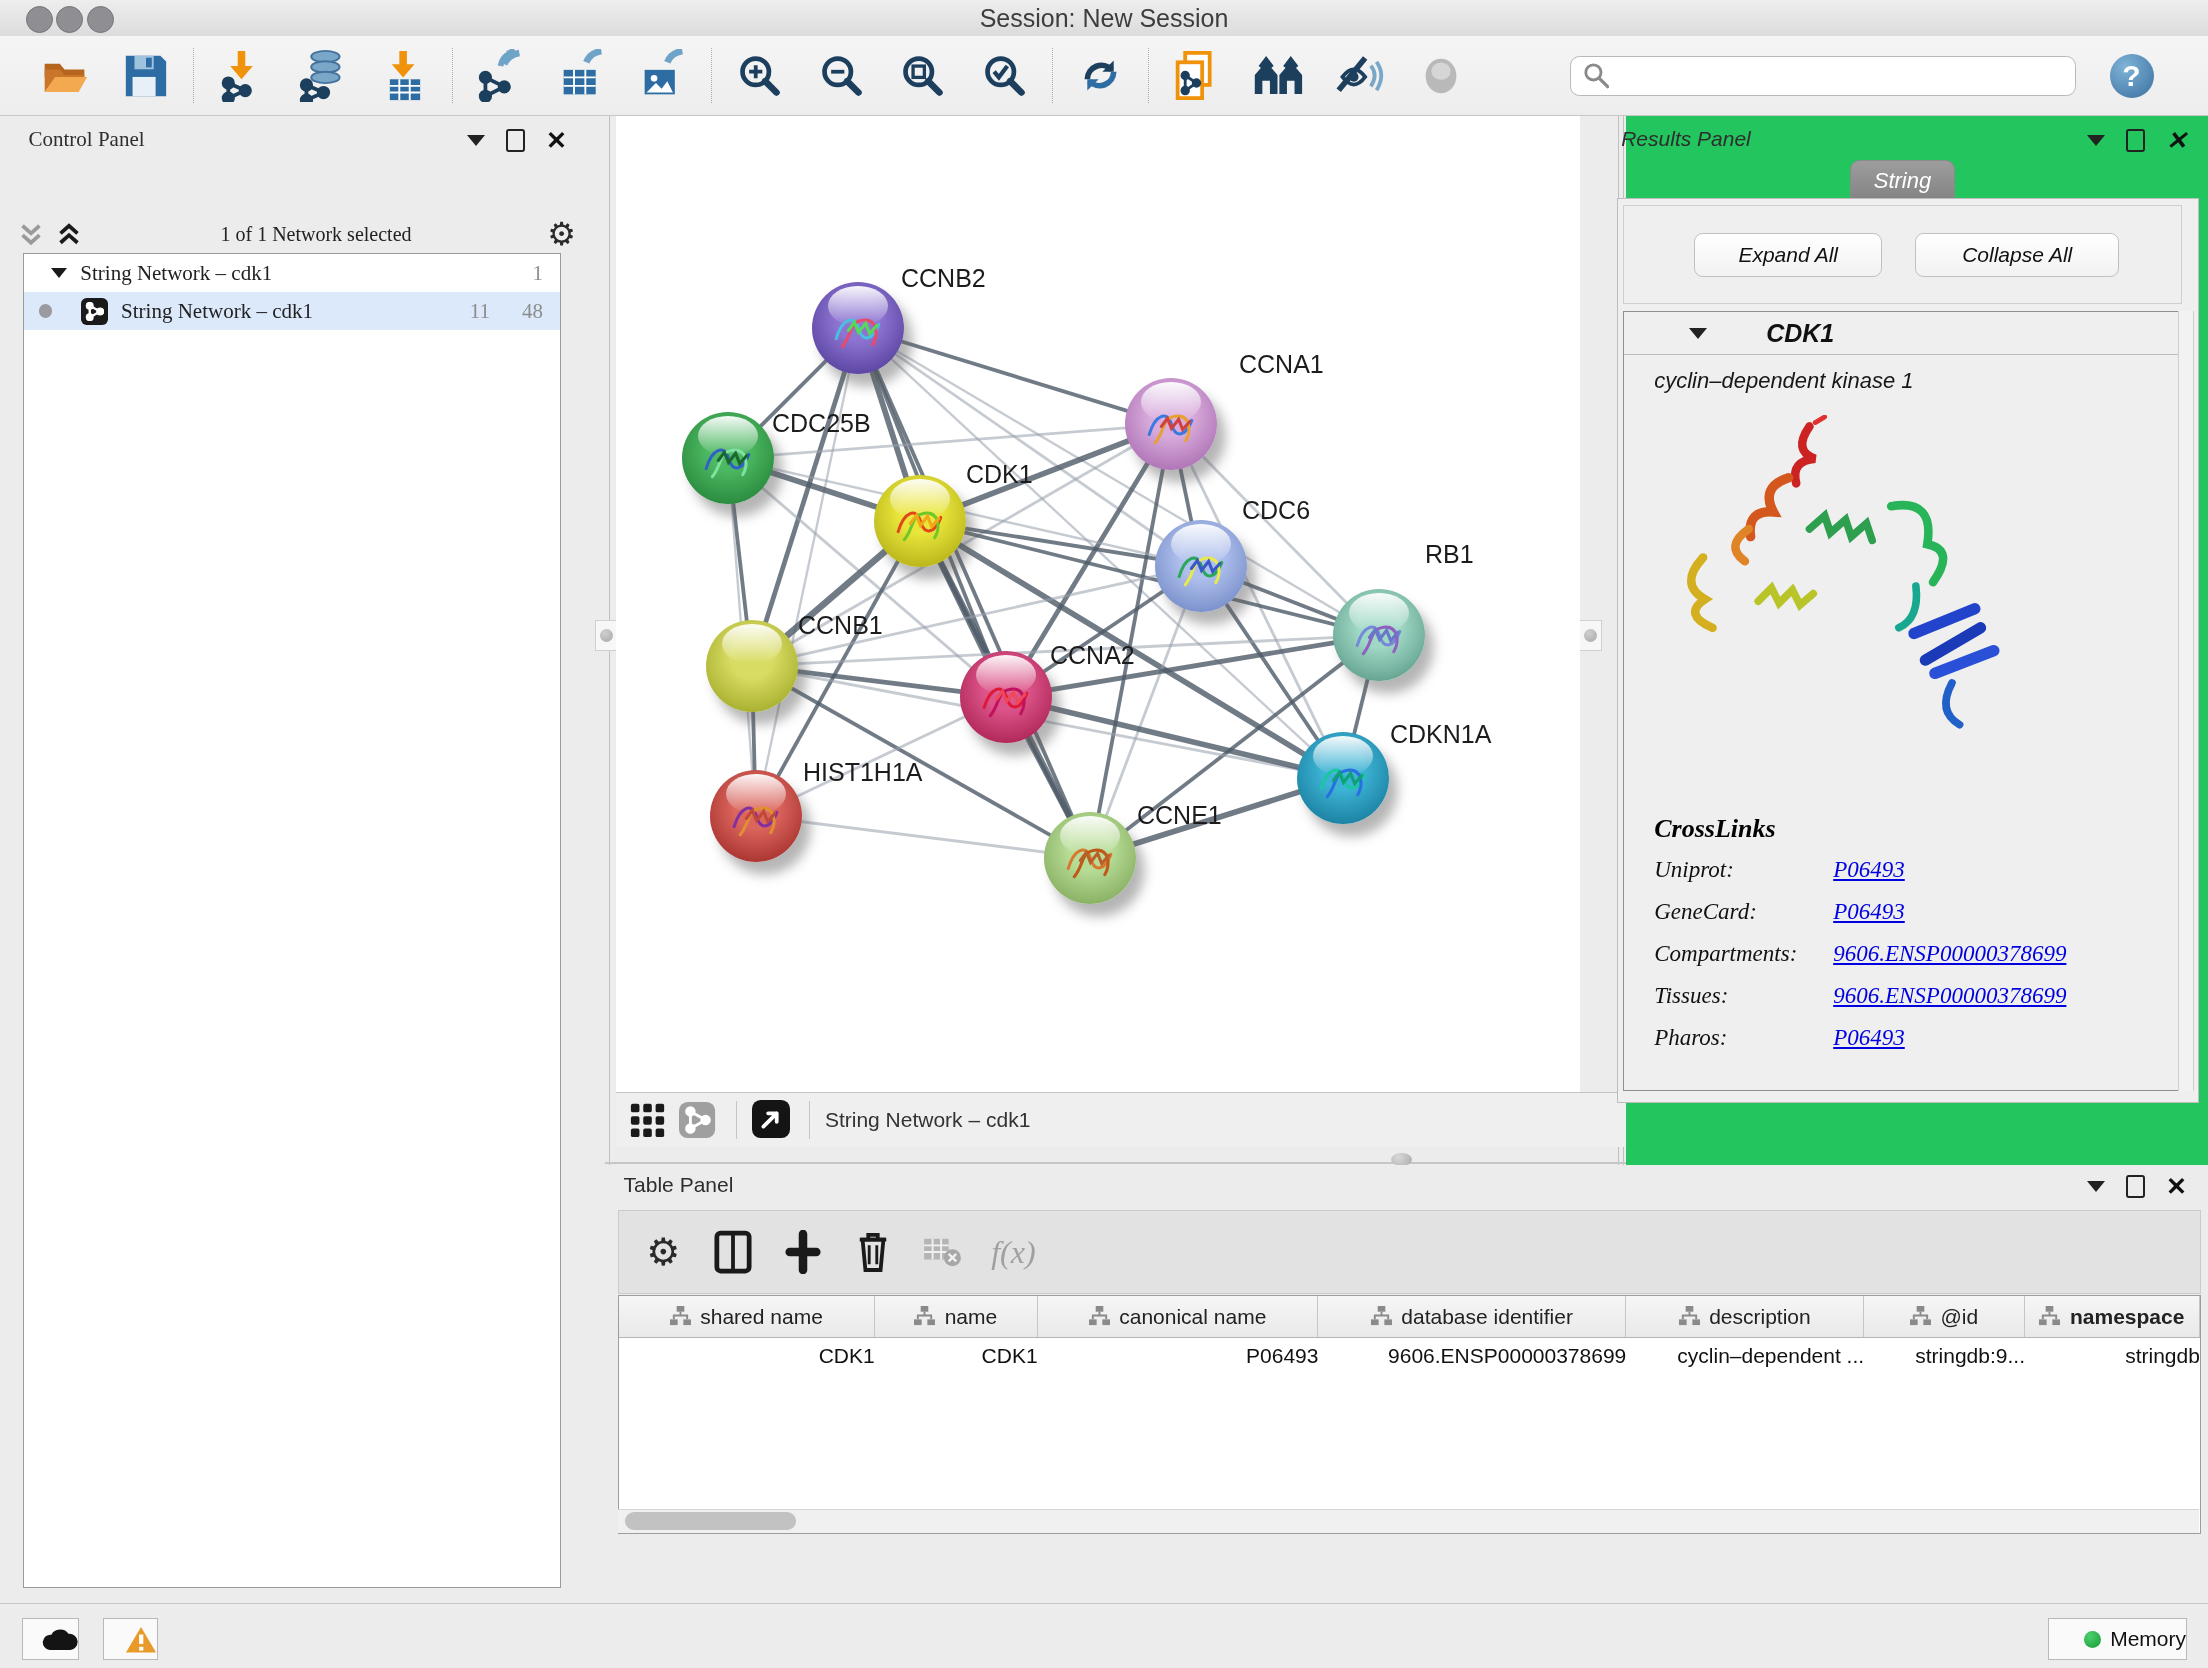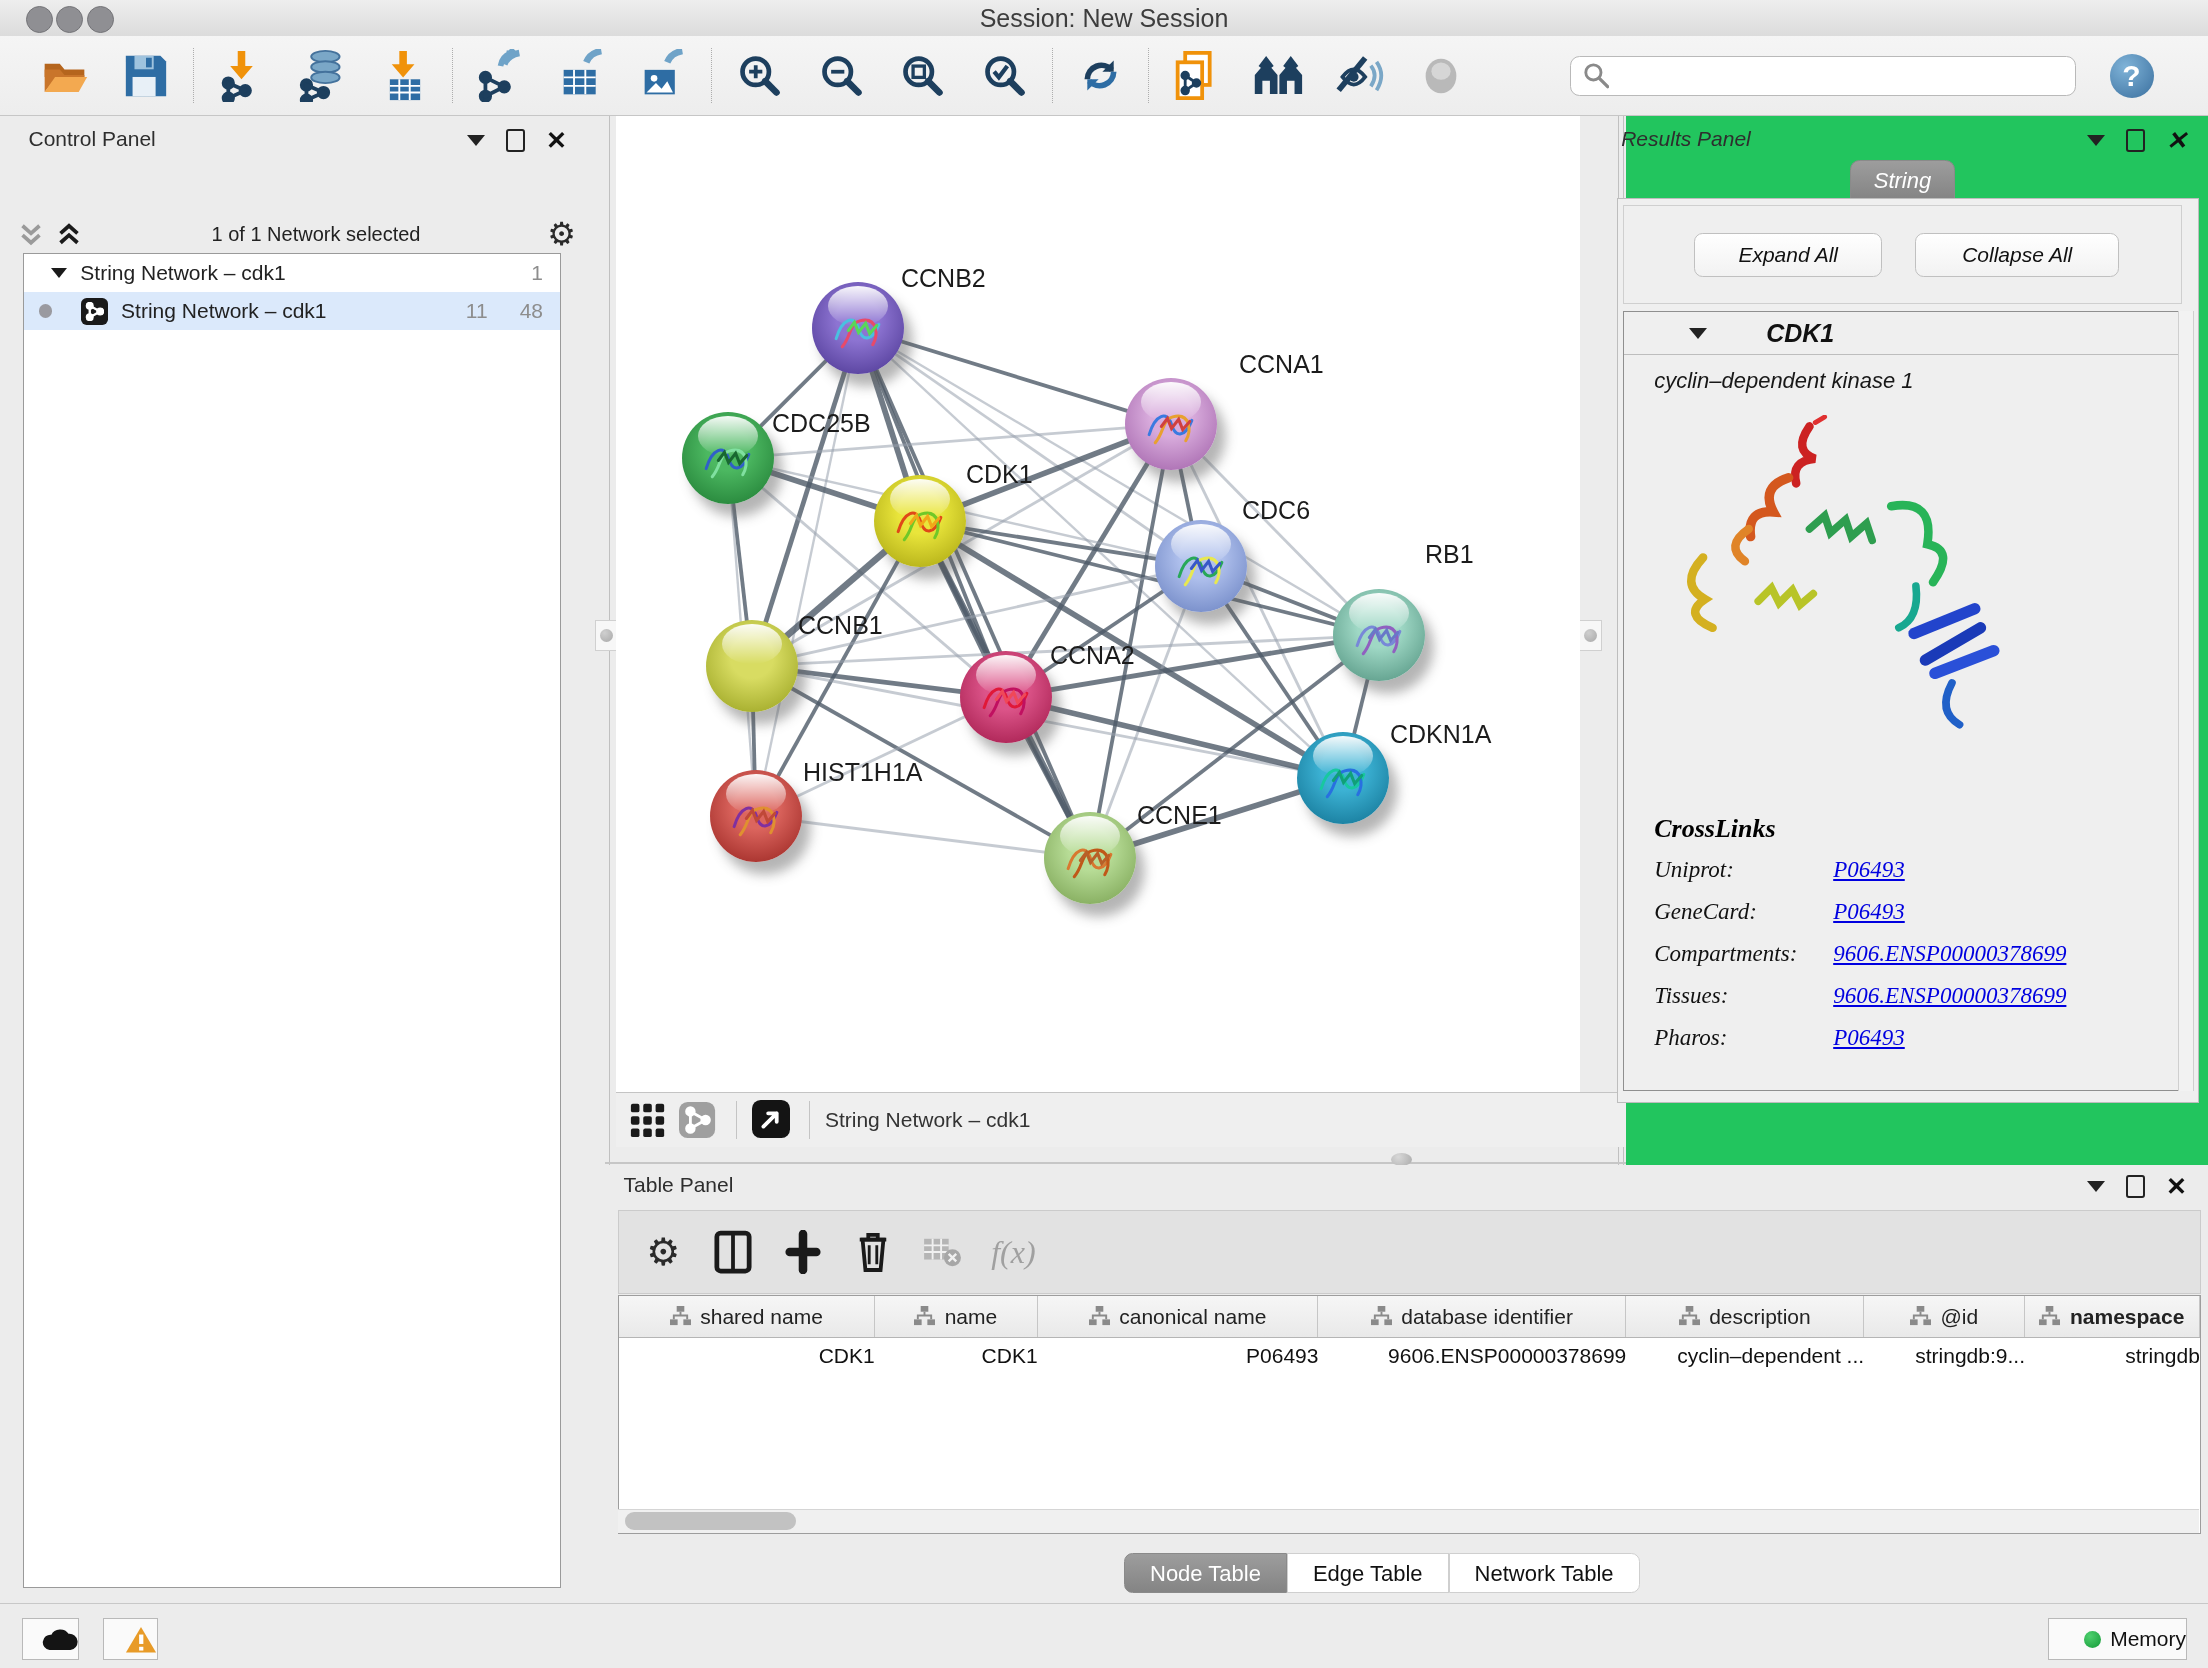--- a/index.html
+++ b/index.html
@@ -33,21 +33,21 @@
   .panel-title{font-size:21px;color:#2e2e2e;}
   .panel-ctrls{position:absolute;display:flex;align-items:center;gap:21px;}
   .p-arrow{width:0;height:0;border-left:9.5px solid transparent;border-right:9.5px solid transparent;
     border-top:11.4px solid #222;}
   .p-float{width:15px;height:19px;border:2.9px solid #222;border-radius:2.9px;}
   .p-close{font-size:25px;font-weight:bold;color:#111;line-height:19px;}
   .tab{height:40px;line-height:40px;text-align:center;font-size:22px;background:#fff;
     border:1px solid #cfcfcf;color:#111;box-sizing:border-box;}
   .tab.sel{background:linear-gradient(#9d9d9d,#848484);color:#fff;border-color:#8a8a8a;}
   
-  #control-panel{position:absolute;left:0;top:116px;width:605px;height:1487px;background:#ececec;}
+  #control-panel{position:absolute;left:0;top:116px;width:605px;height:1487px;background:#ececec;font-family:Liberation Serif, serif;}
   #cp-tabs{position:absolute;left:69px;top:46px;display:flex;}
   #cp-tabs .tab:first-child{border-radius:9.5px 0 0 0;}
   #cp-tabs .tab:last-child{border-radius:0 9.5px 9.5px 0;}
   #cp-selrow{position:absolute;left:15px;top:99px;width:561px;height:38px;display:flex;align-items:center;}
   #cp-selrow .txt{flex:1;text-align:center;font-size:20px;color:#222;}
   #cp-tree{position:absolute;left:23px;top:137px;width:538px;height:1335px;background:#fff;
     border:1.9px solid #9a9a9a;box-sizing:border-box;}
   .tree-row{height:38px;display:flex;align-items:center;font-size:21px;}
   .tree-row .cnt{color:#8d8d8d;}
   .tree-row.sel{background:#dbe9fb;}
@@ -798,25 +798,20 @@
         <div class="td" style="width: 281px;">P06493</div>
         <div class="td" style="width: 308px;">9606.ENSP00000378699</div>
         <div class="td" style="width: 238px;">cyclin–dependent ...</div>
         <div class="td" style="width: 161px;">stringdb:9...</div>
         <div class="td" style="width: 175px;">stringdb</div>
       </div>
   </div>
   <div id="tp-hscroll">
       <div id="tp-thumb"></div>
     </div>
-  <div id="tp-tabs">
-      <div class="tab sel">Node Table</div>
-      <div class="tab">Edge Table</div>
-      <div class="tab">Network Table</div>
-    </div>
 </div>
 
 <div id="statusbar">
   <div class="sb-btn" style="left:22px;width:55px">
     <svg width="38" height="25" viewBox="0 0 40 26">
         <path d="M10 24 a8 8 0 0 1 2 -16 a10 9 0 0 1 18 -1 a7 7 0 0 1 2 17z" fill="#141414"></path>
       </svg>
   </div>
   <div class="sb-btn" style="left:103px;width:53px">
     <svg width="32" height="28.5" viewBox="0 0 34 30">

